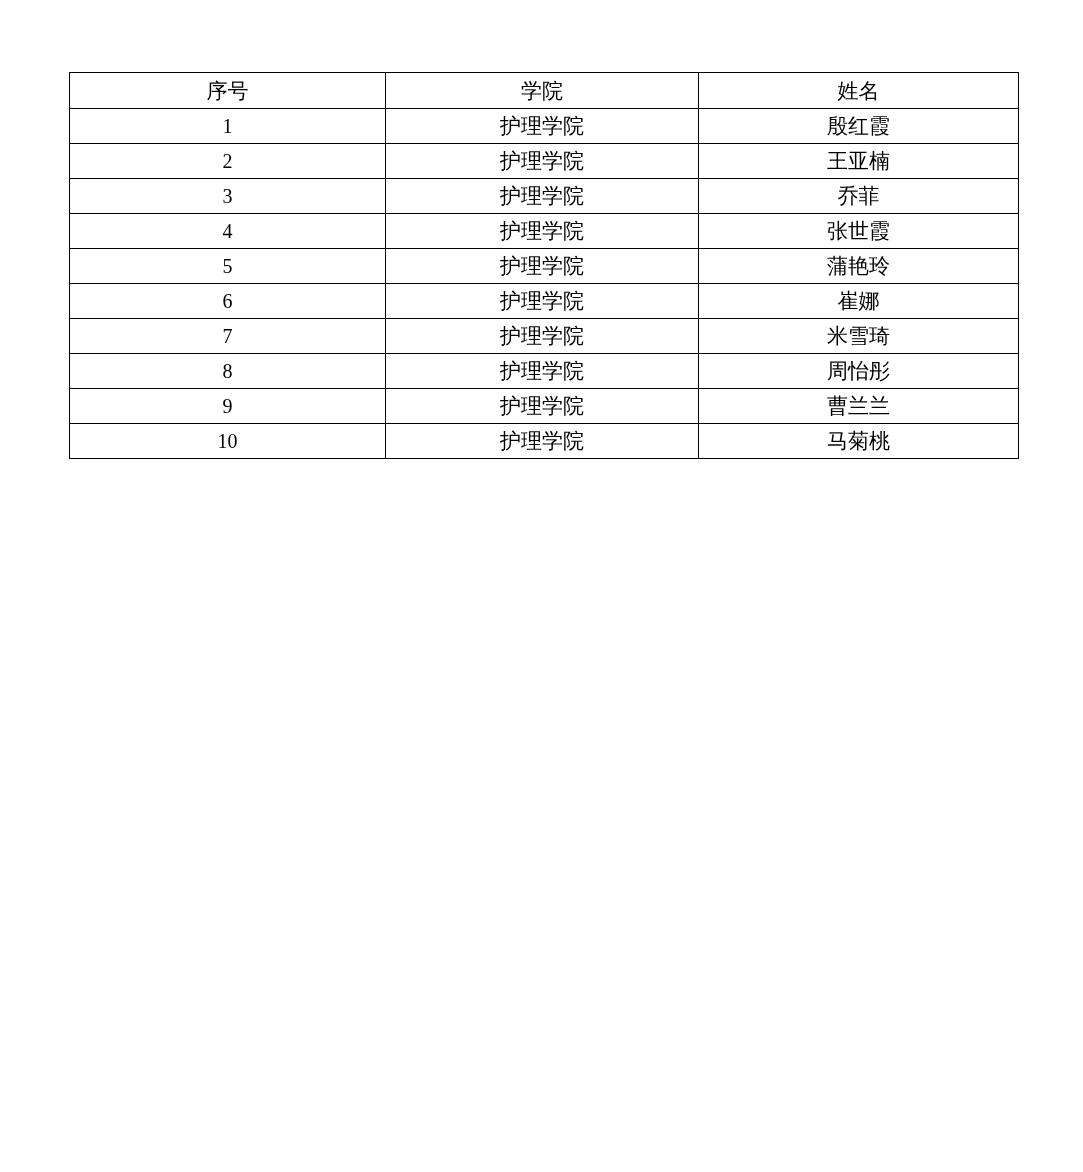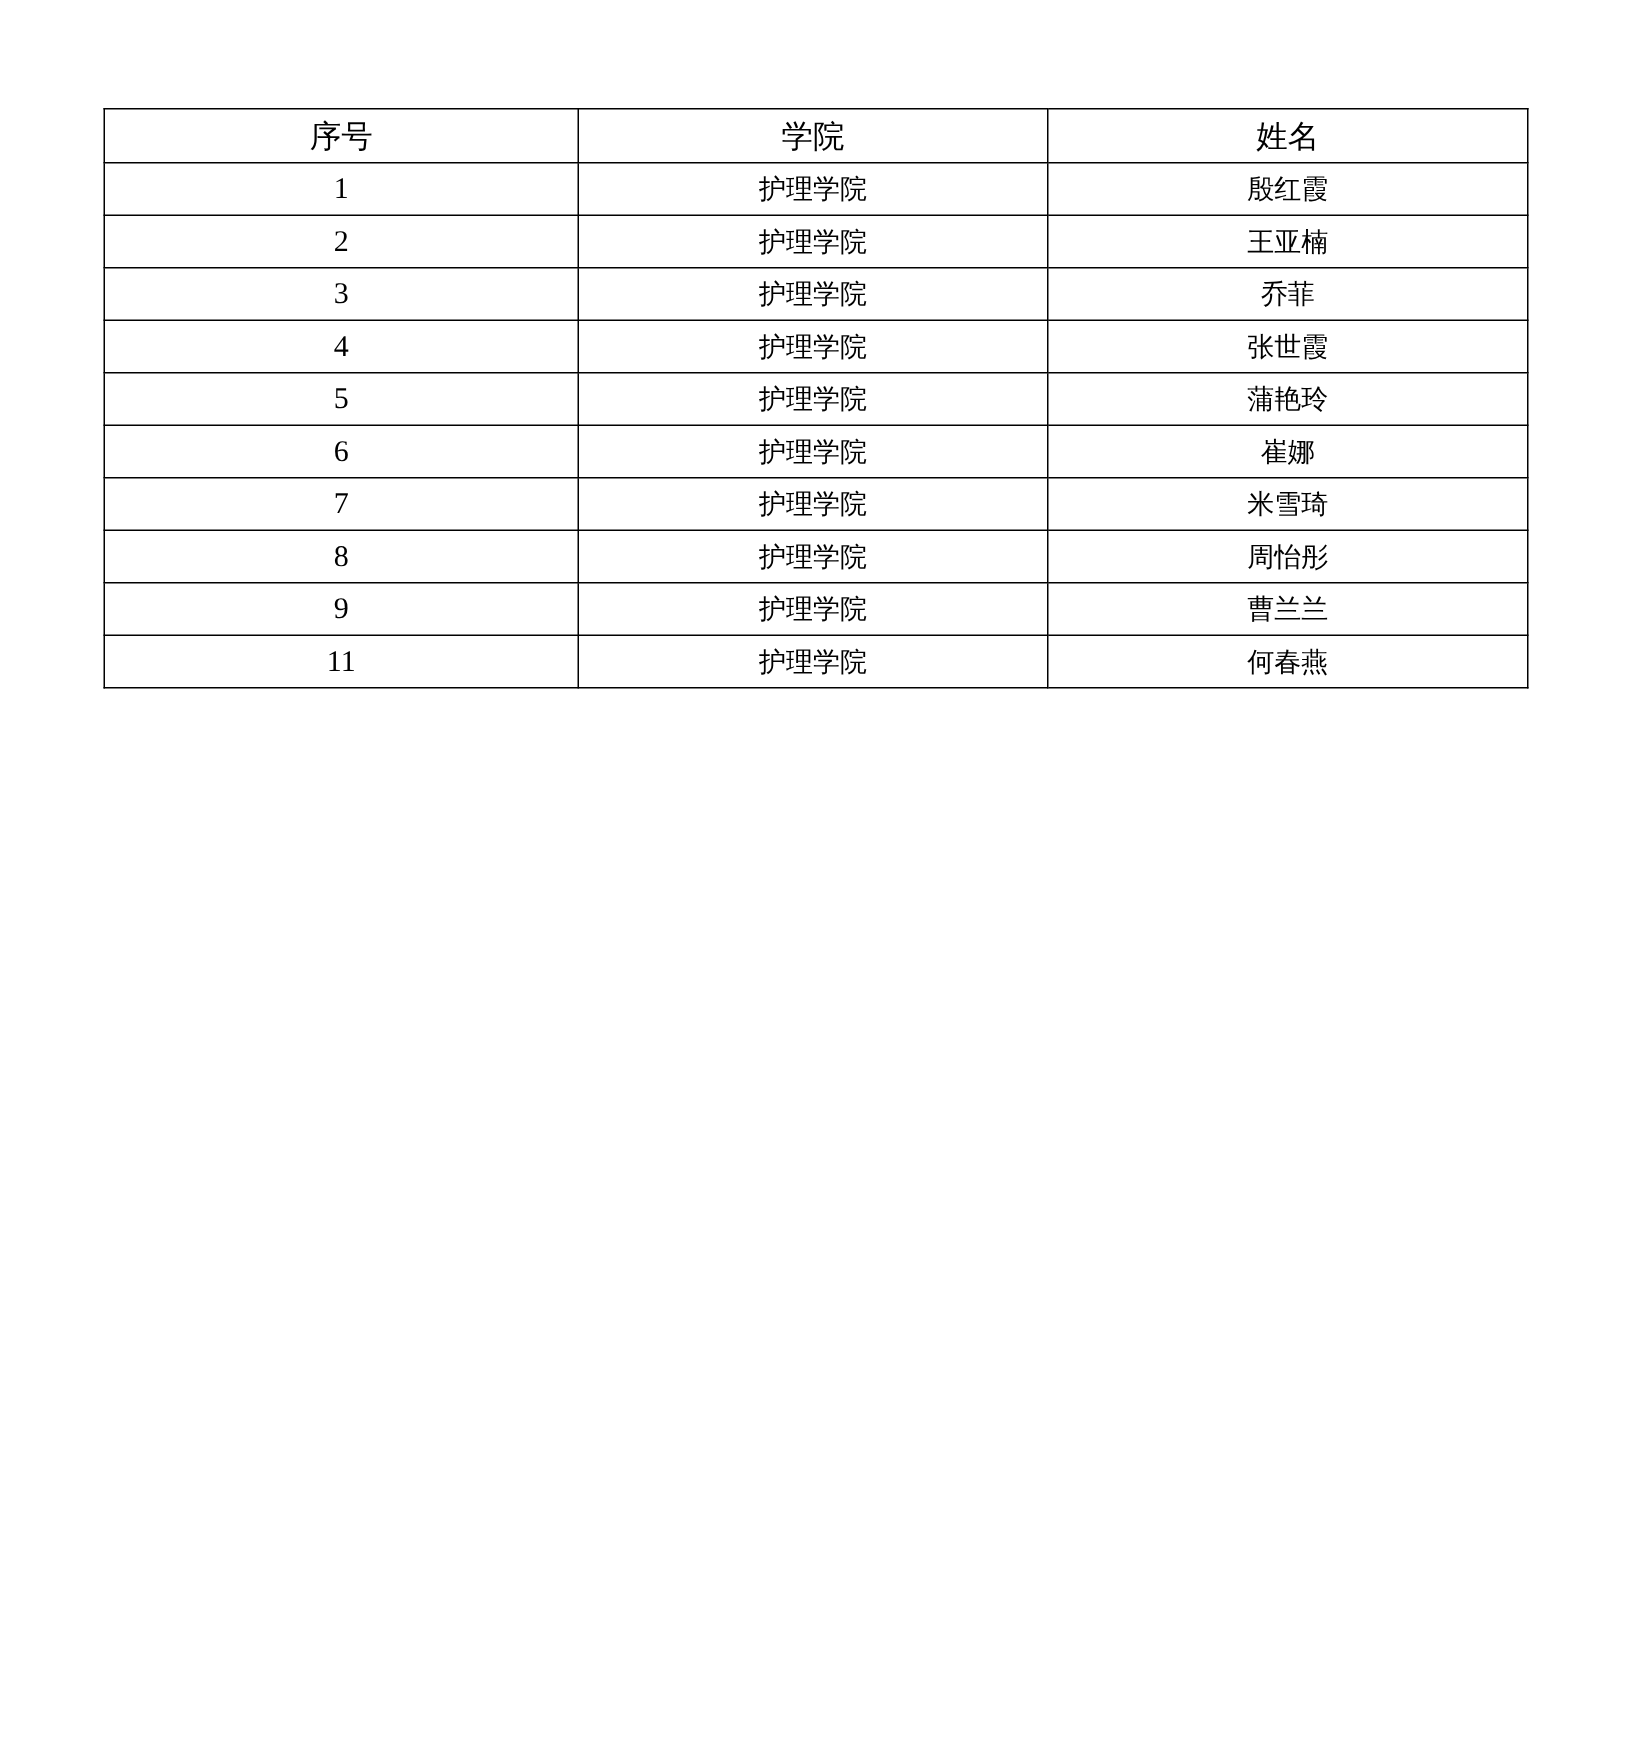--- a/index.html
+++ b/index.html
@@ -48,21 +48,21 @@
   }
   table.roster thead th {
     font-size: 21px;
     height: 35px;
   }
   td.idx {
     font-size: 20px;
     font-family: "Liberation Serif", "DejaVu Serif", serif;
   }
   td.college, td.name {
-    font-size: 18px;
+    font-size: 21px;
   }
 </style>
 </head>
 <body>
 
 <div class="page">
   <div class="table-wrap">
     <table class="roster">
       <colgroup>
         <col class="c-index">
@@ -116,20 +116,20 @@
           <td class="idx">8</td>
           <td class="college">护理学院</td>
           <td class="name">周怡彤</td>
         </tr>
         <tr>
           <td class="idx">9</td>
           <td class="college">护理学院</td>
           <td class="name">曹兰兰</td>
         </tr>
         <tr>
-          <td class="idx">11</td>
+          <td class="idx">10</td>
           <td class="college">护理学院</td>
-          <td class="name">何春燕</td>
+          <td class="name">马菊桃</td>
         </tr>
       </tbody>
     </table>
   </div>
 </div>
 
 </body></html>

